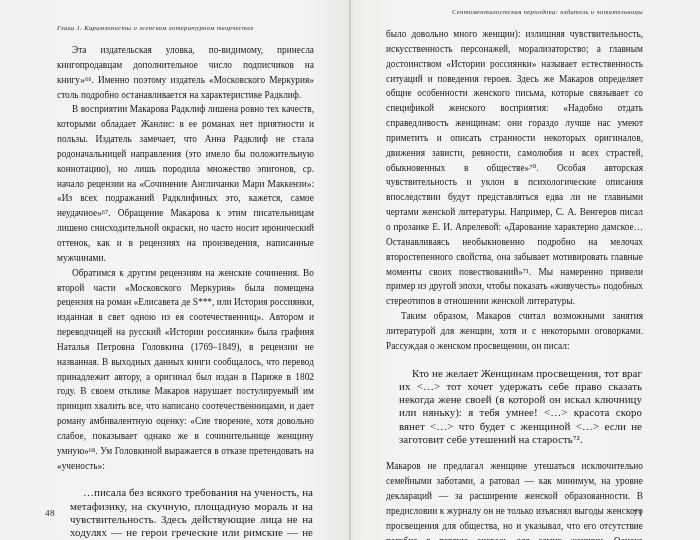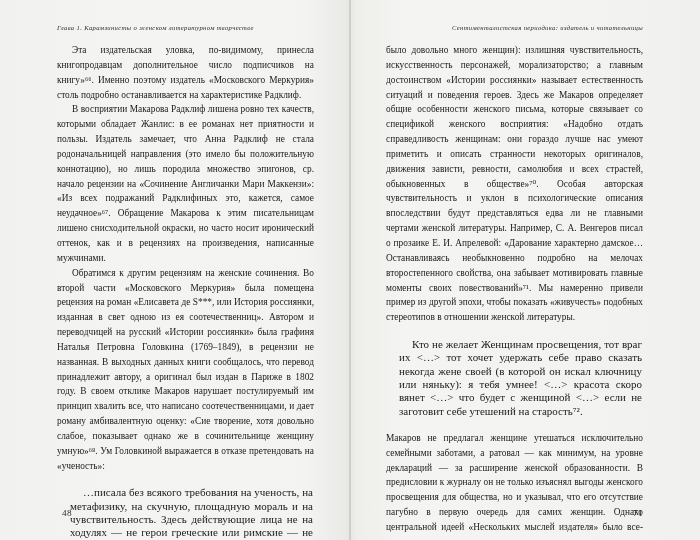--- a/index.html
+++ b/index.html
@@ -30,21 +30,21 @@
         #f3f3f1 82%,
         #f0f0ee 100%);
   }
   .page {
     position: relative;
     width: 350px;
     height: 540px;
     box-sizing: border-box;
   }
   .page-left  { padding: 24px 36px 18px 57px; }
-  .page-right { padding: 24px 57px 18px 36px; }
+  .page-right { padding: 8px 57px 18px 36px; }
 
   .running-head {
     font-style: italic;
     font-size: 6.6px;
     letter-spacing: 0.35px;
     color: #2b2b2b;
     height: 14px;
     white-space: nowrap;
   }
   .page-left .running-head  { text-align: left; }
@@ -75,21 +75,21 @@
   .gap-before-quote { height: 13px; }
   .gap-after-quote  { height: 13px; }
 
   .folio {
     position: absolute;
     bottom: 22px;
     font-size: 9.2px;
     letter-spacing: 0.4px;
     color: #2a2a2a;
   }
-  .folio-left  { left: 62px; }
+  .folio-left  { left: 45px; }
   .folio-right { right: 57px; }
 
   .spine {
     position: absolute;
     left: 349px;
     top: 0;
     width: 2px;
     height: 540px;
     background: rgba(120,120,115,0.22);
     pointer-events: none;
@@ -113,20 +113,21 @@
     </div>
 
     <div class="folio folio-left">48</div>
   </div>
 
   <div class="page page-right">
     <div class="running-head">Сентименталистская периодика: издатель и читательницы</div>
 
     <div class="body">
       <p class="para noindent">было довольно много женщин): излишняя чувствительность, искусственность персонажей, морализаторство; а главным достоинством «Истории россиянки» называет естественность ситуаций и поведения героев. Здесь же Макаров определяет общие особенности женского письма, которые связывает со спецификой женского восприятия: «Надобно отдать справедливость женщинам: они гораздо лучше нас умеют приметить и описать странности некоторых оригиналов, движения зависти, ревности, самолюбия и всех страстей, обыкновенных в обществе»⁷⁰. Особая авторская чувствительность и уклон в психологические описания впоследствии будут представляться едва ли не главными чертами женской литературы. Например, С. А. Венгеров писал о прозаике Е. И. Апрелевой: «Дарование характерно дамское… Останавливаясь необыкновенно подробно на мелочах второстепенного свойства, она забывает мотивировать главные моменты своих повествований»⁷¹. Мы намеренно привели пример из другой эпохи, чтобы показать «живучесть» подобных стереотипов в отношении женской литературы.</p>
+      <p class="para">Таким образом, Макаров считал возможными занятия литературой для женщин, хотя и с некоторыми оговорками. Рассуждая о женском просвещении, он писал:</p>
       <div class="gap-before-quote"></div>
       <p class="quote">Кто не желает Женщинам просвещения, тот враг их &lt;…&gt; тот хочет удержать себе право сказать некогда жене своей (в которой он искал ключницу или няньку): я тебя умнее! &lt;…&gt; красота скоро вянет &lt;…&gt; что будет с женщиной &lt;…&gt; если не заготовит себе утешений на старость⁷².</p>
       <div class="gap-after-quote"></div>
       <p class="para noindent">Макаров не предлагал женщине утешаться исключительно семейными заботами, а ратовал — как минимум, на уровне деклараций — за расширение женской образованности. В предисловии к журналу он не только изъяснял выгоды женского просвещения для общества, но и указывал, что его отсутствие пагубно в первую очередь для самих женщин. Однако центральной идеей «Нескольких мыслей издателя» было все-таки не просвещение женщин, а их роль в культурном посредничестве.</p>
 
     </div>
 
     <div class="folio folio-right">71</div>
   </div>
 

